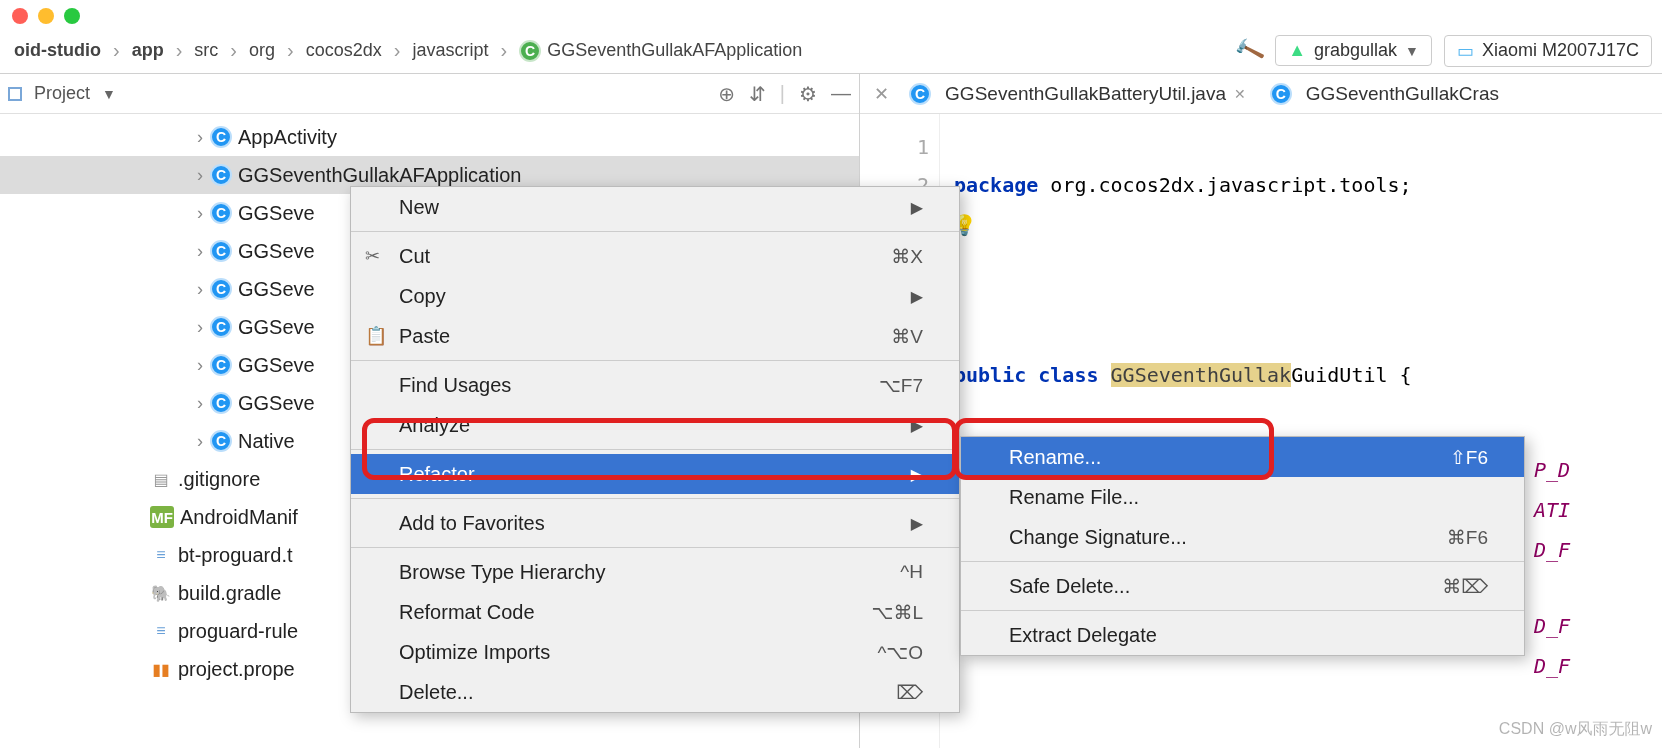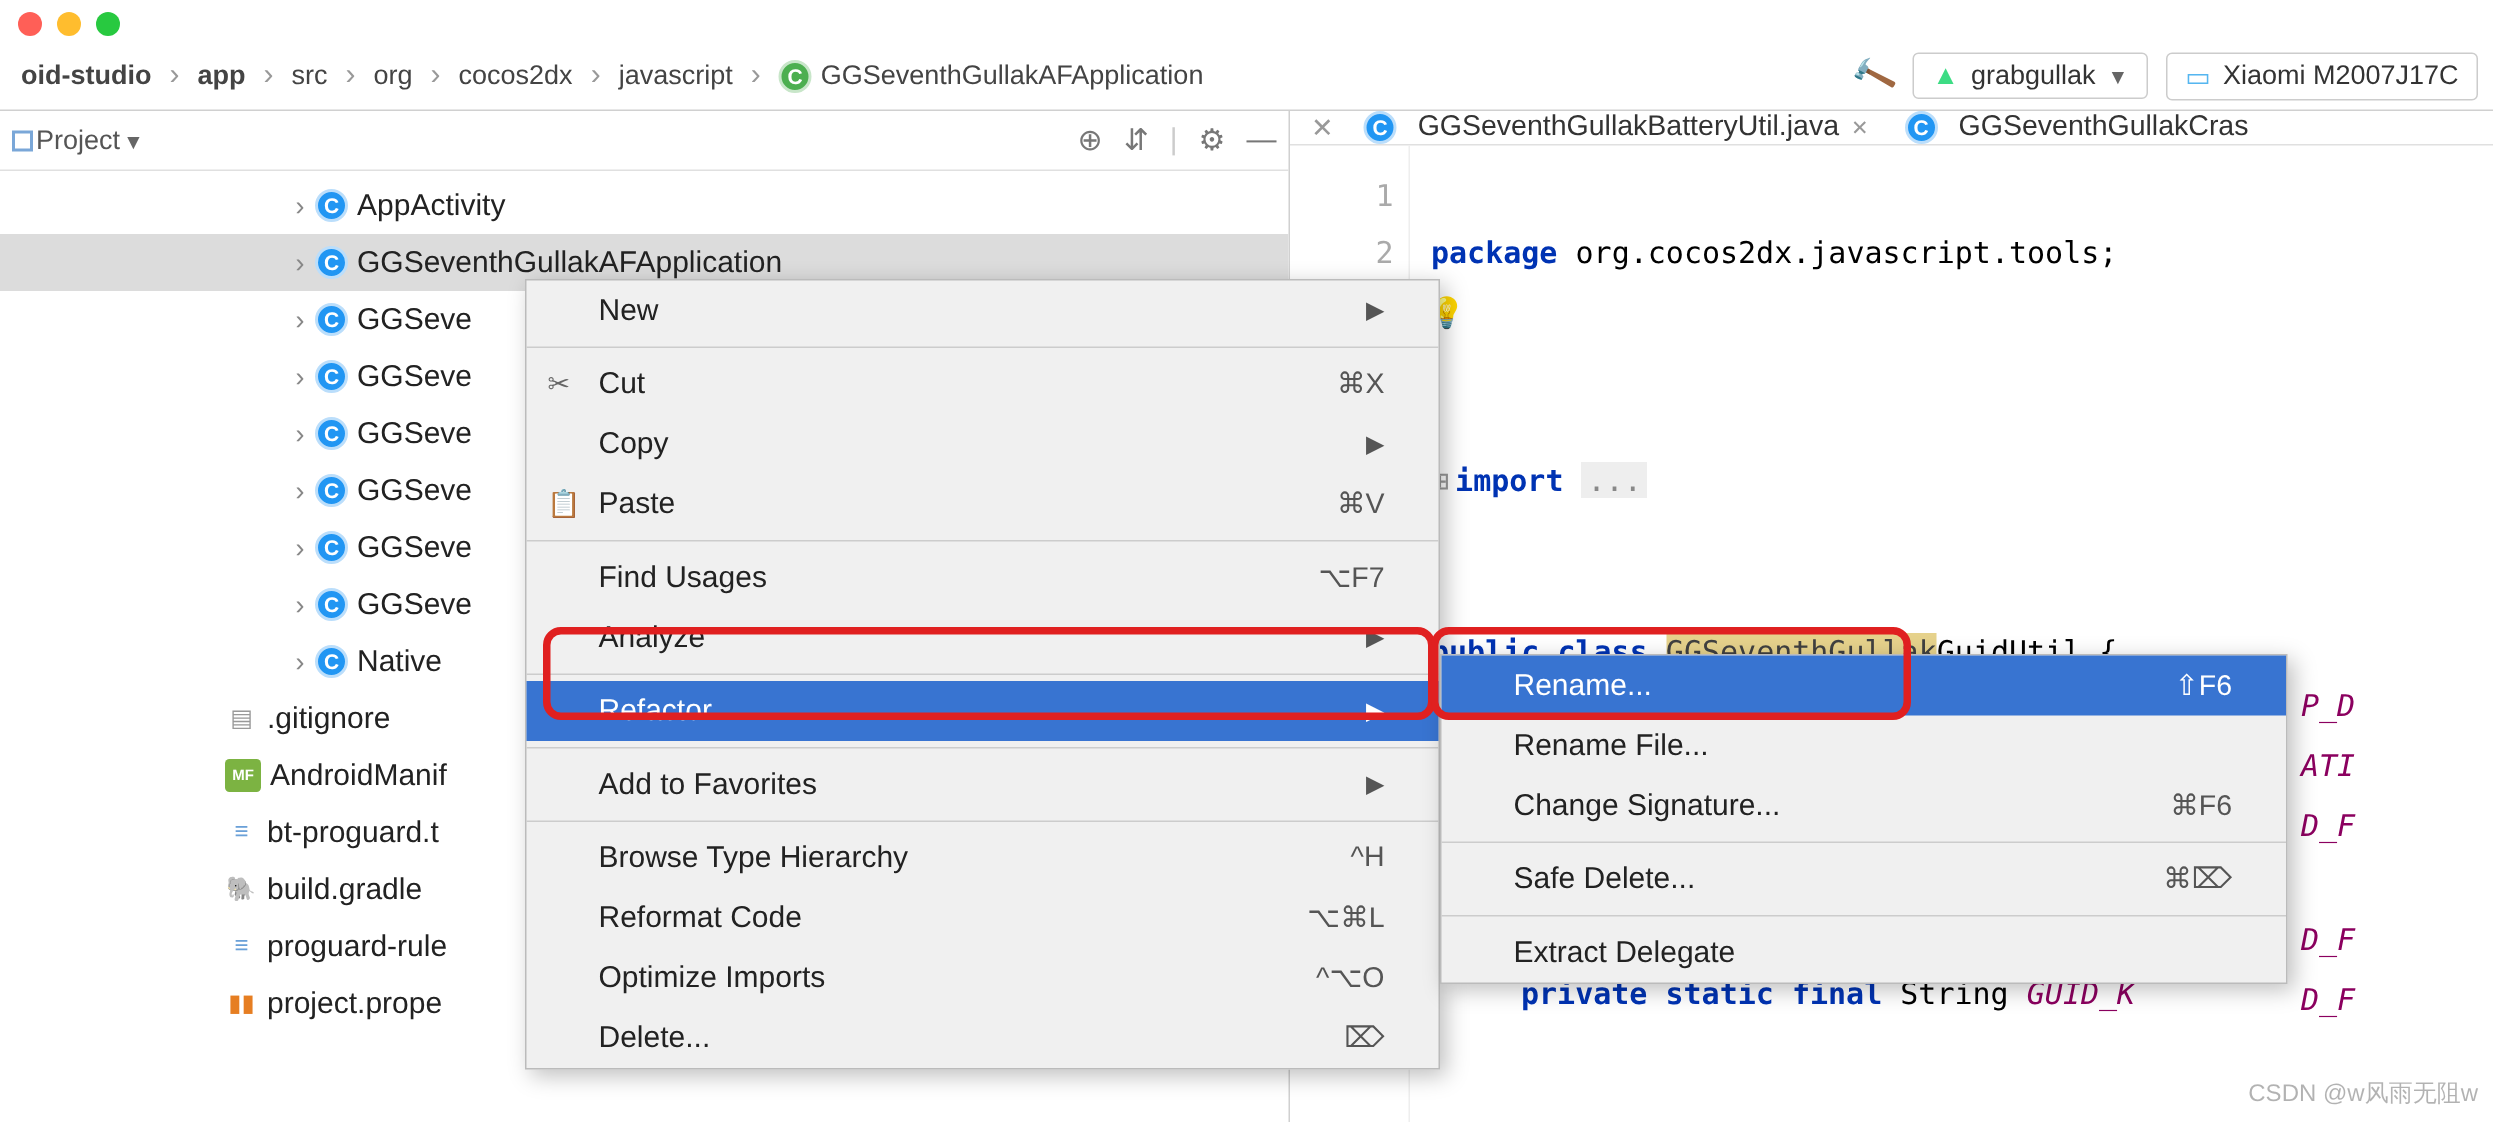--- a/index.html
+++ b/index.html
@@ -26,34 +26,34 @@
 .phone-icon { color: #55b6f0; font-size: 18px; }
 .arrow-down { font-size: 14px; color: #666; }
 
 
 .main { display: flex; height: calc(100% - 74px); }
 .left { width: 860px; border-right: 1px solid #d0d0d0; display: flex; flex-direction: column; position: relative; }
 .right { flex: 1; display: flex; flex-direction: column; }
 
 
 .tw-header { display: flex; align-items: center; height: 40px; padding: 0 8px; border-bottom: 1px solid #e0e0e0; }
-.tw-title { display: flex; align-items: center; gap: 2px; font-size: 18px; color: #555; flex: 1; }
+.tw-title { display: flex; align-items: center; gap: 12px; font-size: 18px; color: #555; flex: 1; }
 .tw-title .sq { width: 14px; height: 14px; border: 2px solid #7aa7d8; background: #fff; }
 .tw-icons { display: flex; align-items: center; gap: 14px; color: #777; font-size: 20px; }
 .tw-icons span { cursor: pointer; }
 
 
 .tree { padding-top: 4px; font-size: 20px; overflow: hidden; }
 .tree-item { display: flex; align-items: center; height: 38px; white-space: nowrap; }
 .tree-item .arrow { width: 20px; text-align: center; color: #888; font-size: 18px; }
 .tree-item .label { color: #222; }
 .tree-item.selected { background: #dcdcdc; }
 .file-icon { width: 22px; height: 22px; display: inline-flex; align-items: center; justify-content: center; margin-right: 6px; font-size: 16px; }
 .fi-git { color: #999; }
-.fi-mf { background: #7cb342; color: #fff; font-size: 10px; font-weight: bold; border-radius: 3px; padding: 2px; width: 24px; }
+.fi-mf { background: #7cb342; color: #fff; font-size: 15px; font-weight: bold; border-radius: 3px; padding: 2px; width: 24px; }
 .fi-txt { color: #6aa0d8; }
 .fi-gradle { color: #888; }
 .fi-bars { color: #e67e22; }
 
 
 .ed-tabs { display: flex; align-items: center; height: 40px; border-bottom: 1px solid #e0e0e0; padding-left: 6px; }
 .ed-tab { display: flex; align-items: center; gap: 8px; padding: 0 12px; height: 100%; font-size: 19px; color: #333; }
 .ed-tab .close { color: #999; font-size: 14px; cursor: pointer; }
 
 
@@ -240,21 +240,20 @@
       </div>
     </div>
     <div class="editor">
       <div class="gutter">
         <div>1</div>
           <div>2</div>
       </div>
       <div class="code">
 <div><span class="kw">package</span><span class="pkg"> org.cocos2dx.javascript.tools;</span></div>
 <div>&nbsp;</div>
-<div><span class="gutter-fold">⊞</span><span class="kw">import </span><span class="folded" style="background:#eee;padding:0 4px">...</span></div>
 <div><span class="bulb">💡</span></div>
 <div><span class="kw">public class </span><span class="hl">GGSeventhGullak</span><span>GuidUtil {</span></div>
 <div>&nbsp;</div>
 <div style="padding-left:60px"><span class="kw">private static final </span><span>String </span><span class="italic">TAG</span><span> =</span></div>
 <div style="padding-left:60px"><span class="kw">private static final </span><span>String </span><span class="italic">GUID_K</span></div>
       </div>
     </div>
   </div>
 </div>
 

